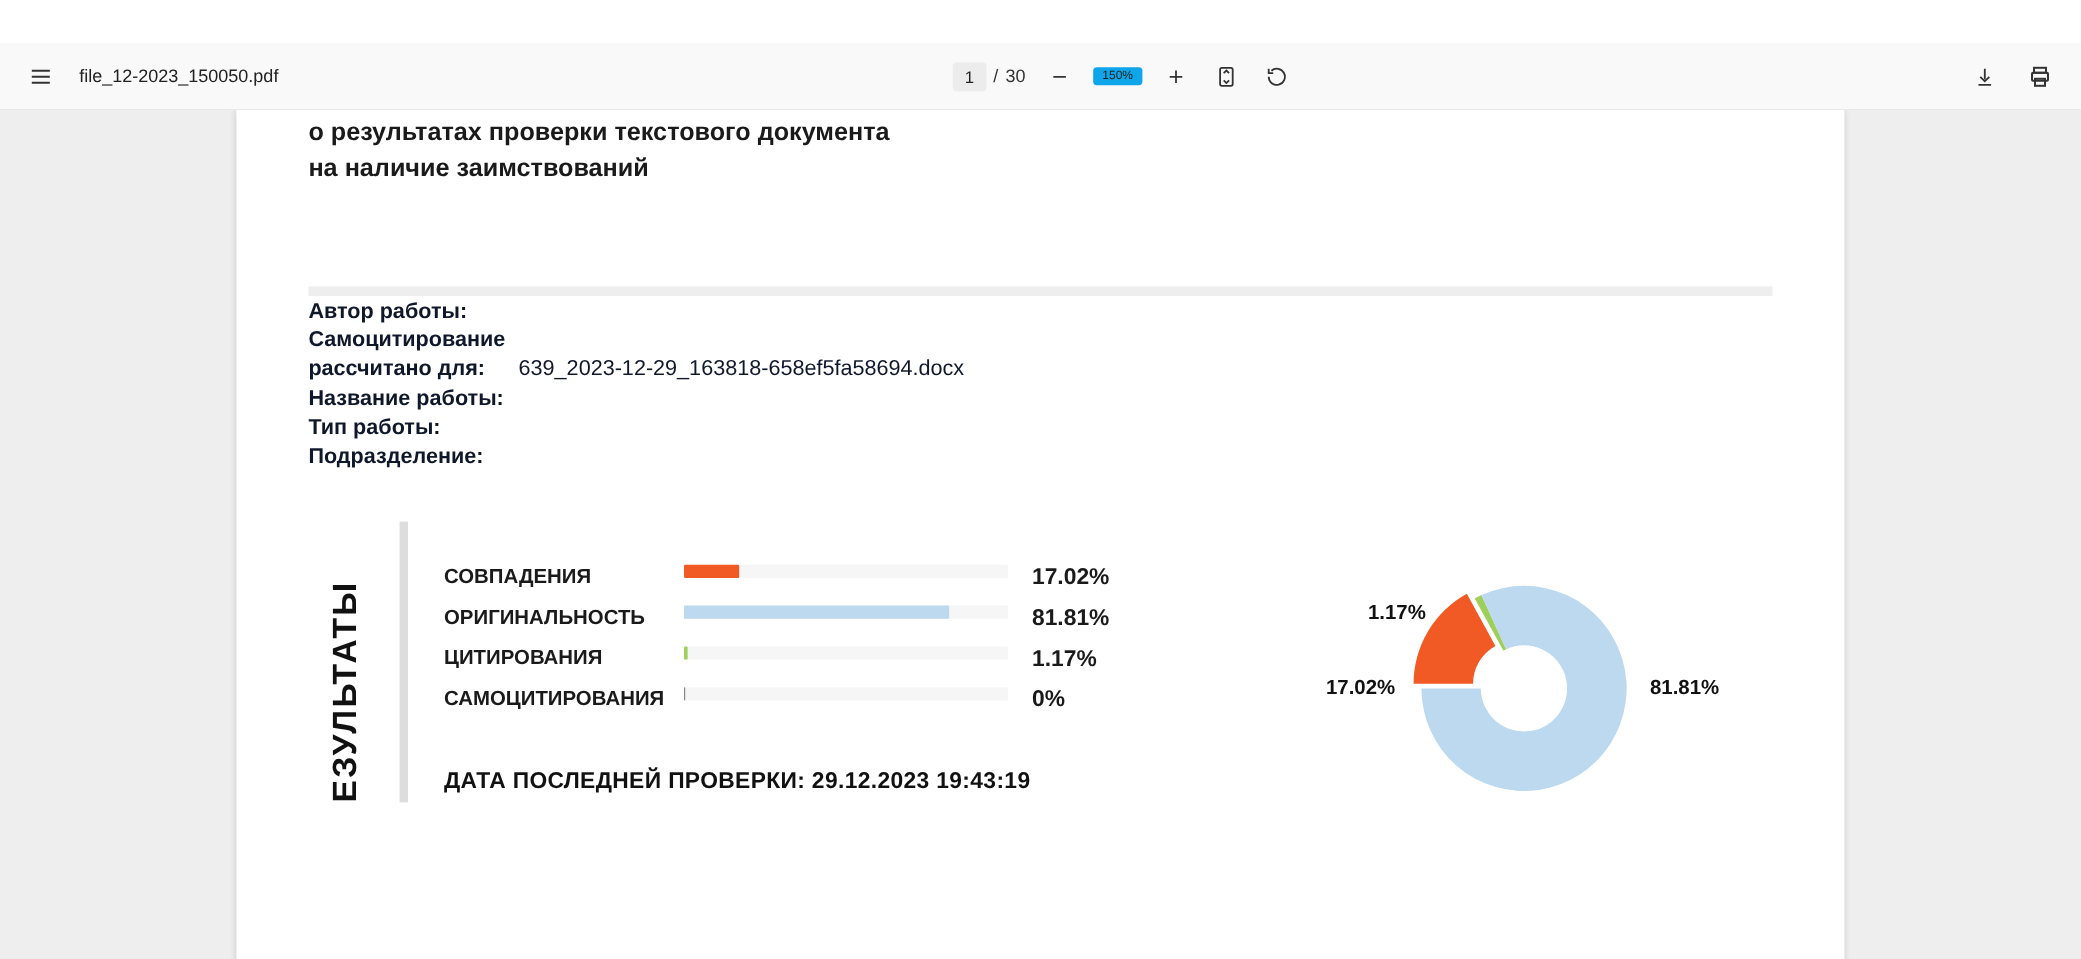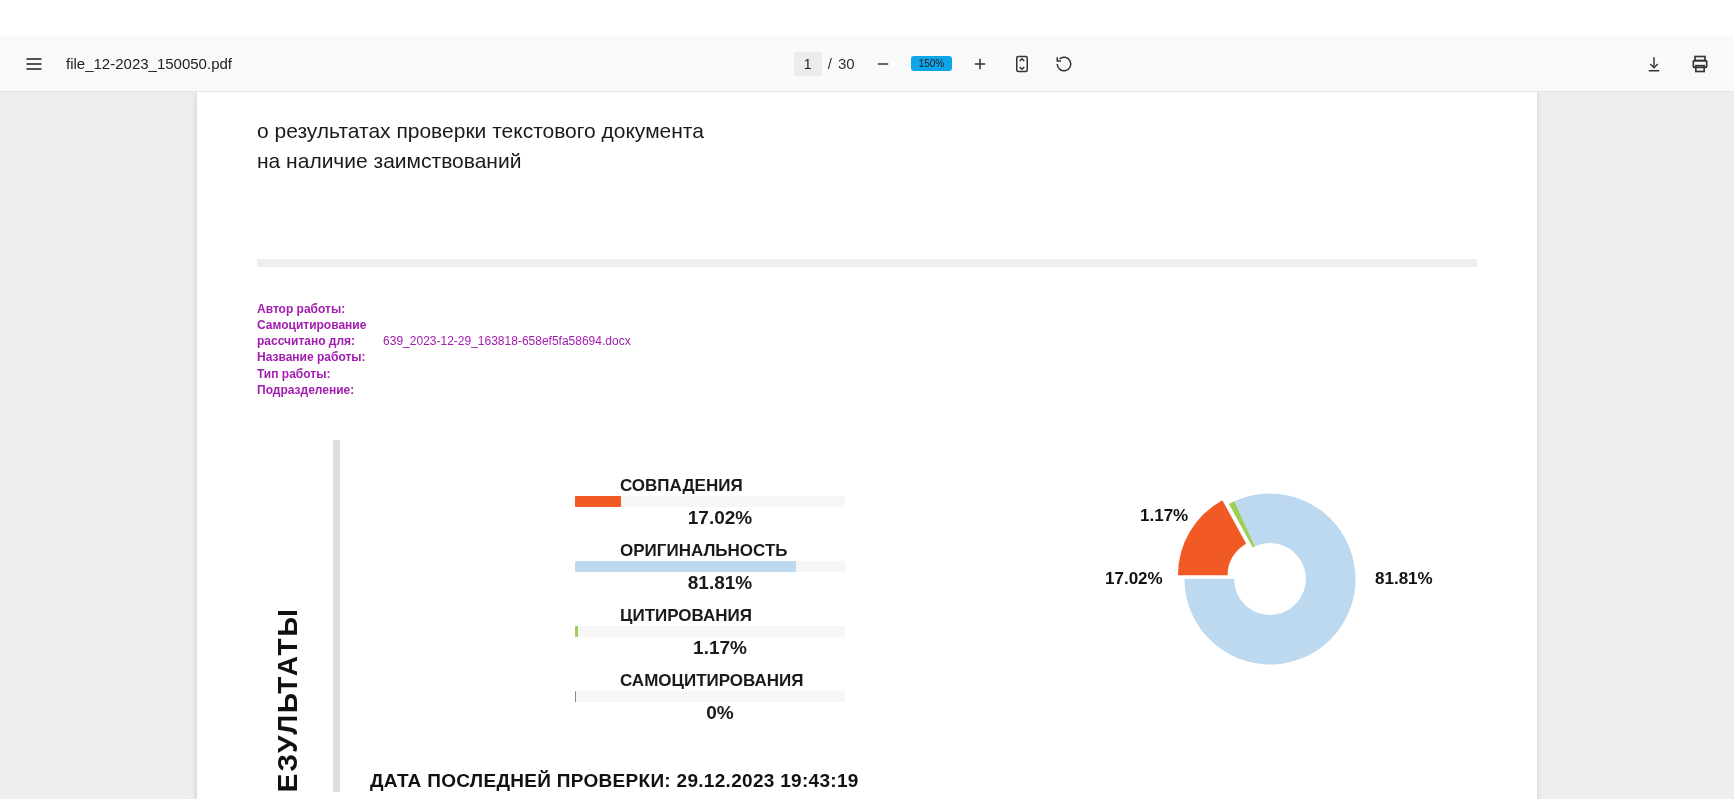--- a/index.html
+++ b/index.html
@@ -95,34 +95,34 @@
   .doc-title {
     font-size: 42px;
     font-weight: 900;
     letter-spacing: 1px;
     color: #111;
     padding-top: 16px;
   }
   .doc-subtitle {
     font-size: 21px;
     color: #1a1a1a;
-    margin-top: 24px;
+    margin-top: 4px;
     line-height: 1.45;
+    font-weight: bold;
   }
 
   .hr-block {
     margin-top: 82px;
     height: 8px;
     background: #eeeeee;
   }
 
   .meta-block {
-    margin-top: 34px;
-    font-size: 12px;
-    color: #a21caf;
+    font-size: 18px;
+    color: #0f172a;
     line-height: 1.35;
   }
   .meta-row {
     display: flex;
     gap: 28px;
   }
   .meta-label { font-weight: 700; }
   .meta-value { font-weight: 400; }
 
   
@@ -156,26 +156,24 @@
     flex: 1;
     display: flex;
     gap: 30px;
     padding-top: 36px;
   }
   .bars-col {
     flex: 0 0 700px;
   }
   .bar-row {
     display: flex;
-    align-items: center;
     margin-bottom: 12px;
     font-size: 17px;
     font-weight: 700;
     color: #1a1a1a;
-    flex-direction: column;
   }
   .bar-label { width: 200px; }
   .bar-track {
     width: 270px;
     height: 11px;
     background: #f6f6f6;
     position: relative;
     margin-right: 20px;
     border-radius: 1px;
   }

